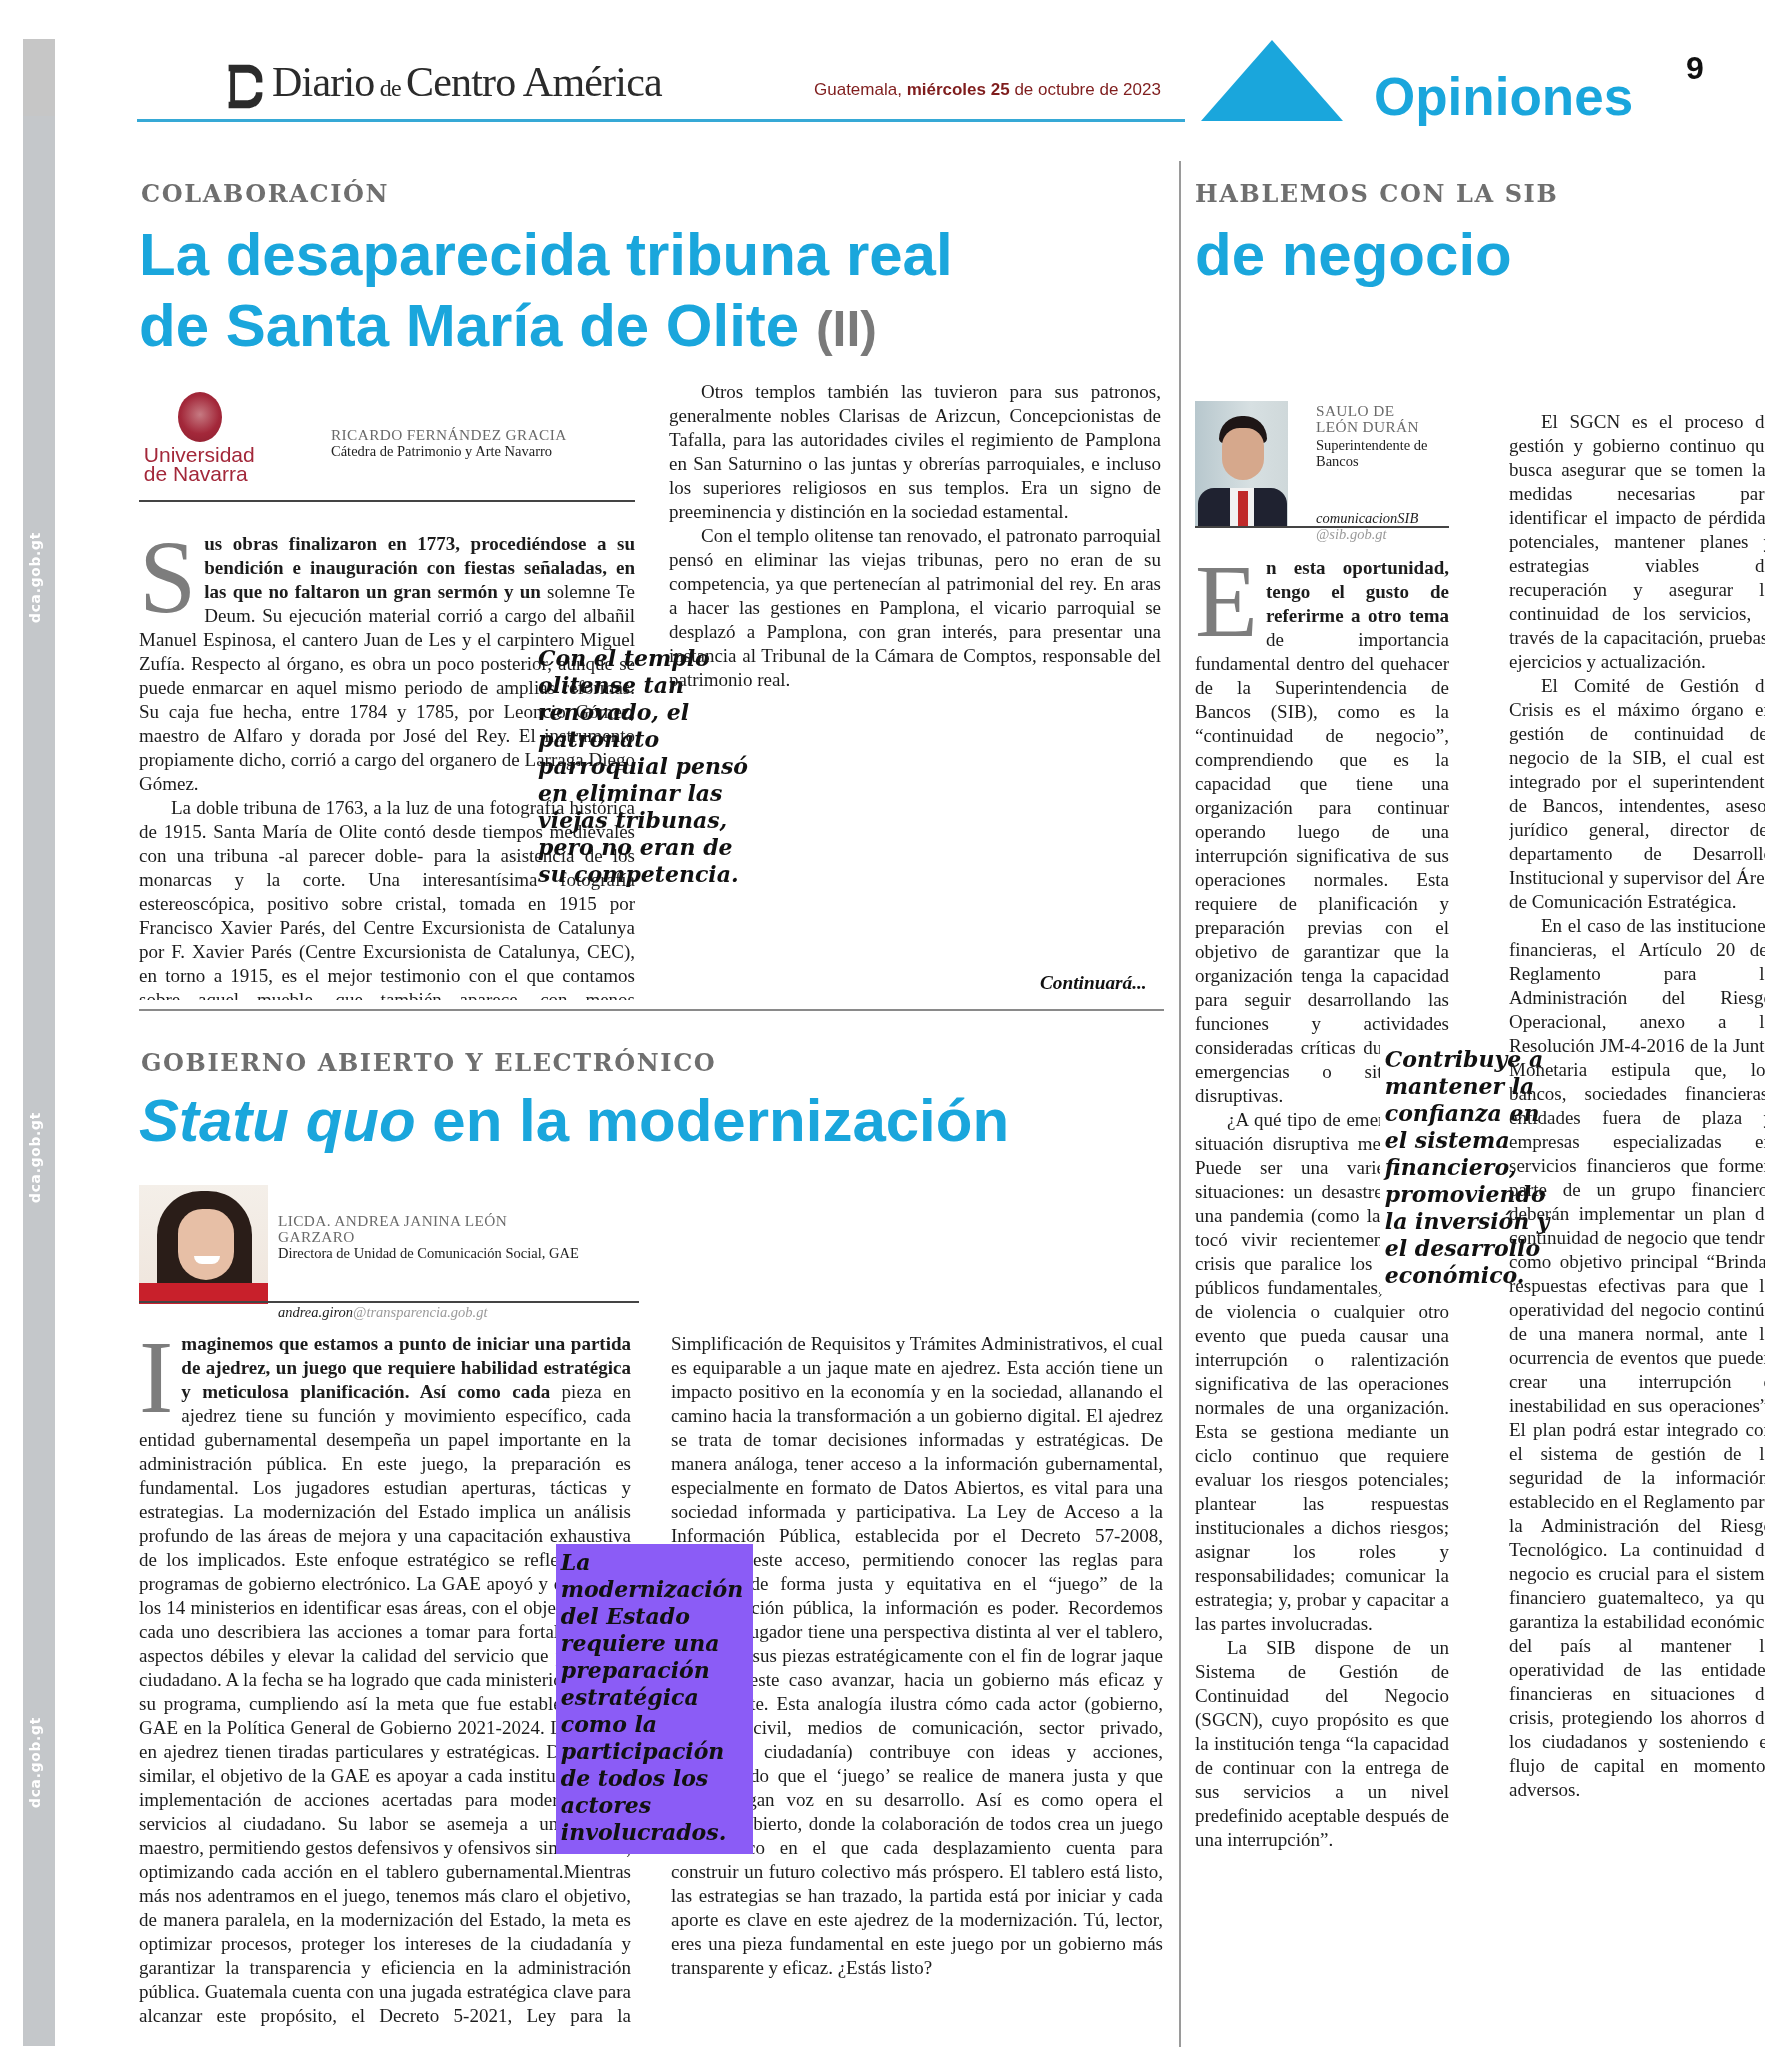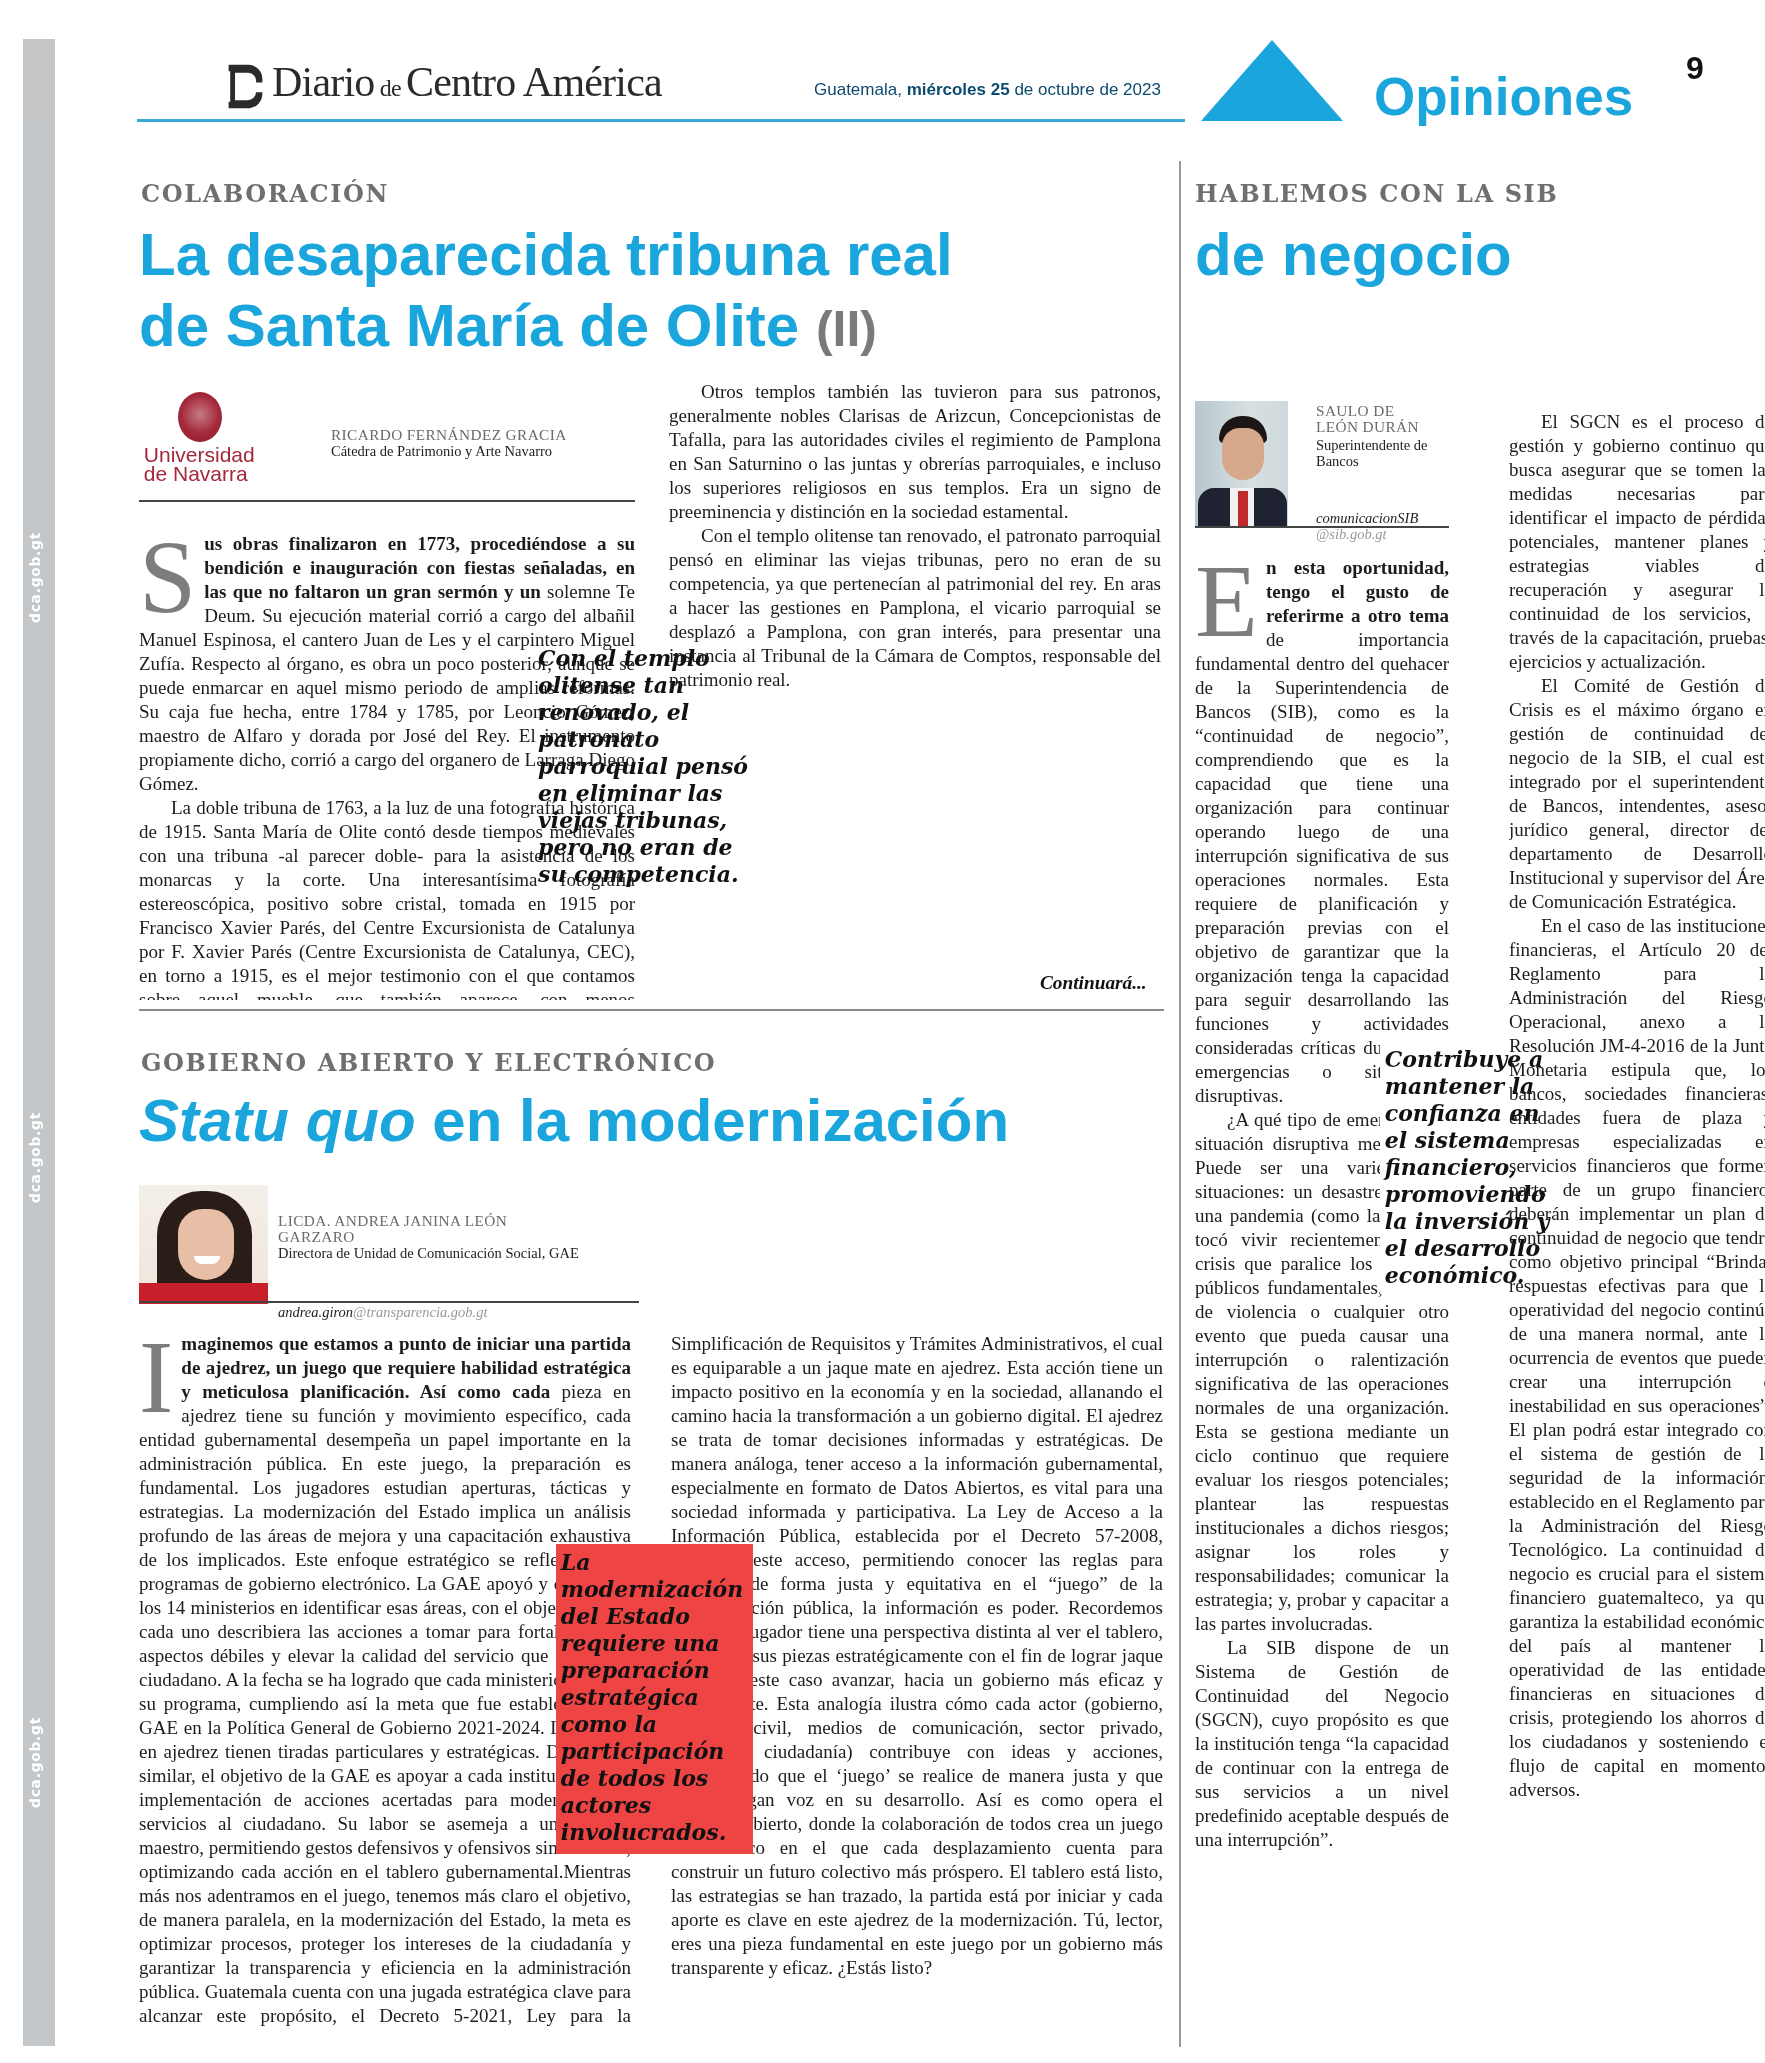--- a/index.html
+++ b/index.html
@@ -7,21 +7,21 @@
   body { position: relative; font-family: "Liberation Serif", "DejaVu Serif", serif; color: #1a1a1a; }
 
   .side-strip { position: absolute; left: 22.6px; top: 39px; width: 32px; height: 2007px; background: #c6c6c6; }
   .side-strip .seg2 { position: absolute; left: 0; top: 77px; width: 32px; height: 1930px; background: #c4c7ca; }
   .side-label { position: absolute; left: 27px; width: 22.6px; font-family: "DejaVu Sans", sans-serif; font-weight: bold; font-size: 13.7px; color: #ffffff; writing-mode: vertical-rl; transform: rotate(180deg); letter-spacing: 0.8px; }
 
   .masthead { position: absolute; left: 137px; top: 48px; width: 1048px; height: 81px; }
   .logo-mark { position: absolute; left: 90px; top: 14.5px; width: 37px; height: 47px; }
   .logo-text { position: absolute; left: 135px; top: 9.7px; font-family: "Liberation Serif", serif; font-size: 42px; color: #2b2b2b; letter-spacing: -0.8px; white-space: nowrap; }
   .logo-text .small { font-size: 24px; }
-  .dateline { position: absolute; left: 677px; top: 32px; font-family: "Liberation Sans", sans-serif; font-size: 17px; color: #0c4a6e; white-space: nowrap; }
+  .dateline { position: absolute; left: 677px; top: 32px; font-family: "Liberation Sans", sans-serif; font-size: 17px; color: #7f1d1d; white-space: nowrap; }
   .dateline b { font-weight: bold; }
   .blue-rule { position: absolute; left: 137px; top: 119px; width: 1048px; height: 3.2px; background: #36a9d6; }
   .section-tri { position: absolute; left: 1201px; top: 40px; width: 0; height: 0; border-left: 71px solid transparent; border-right: 71px solid transparent; border-bottom: 81px solid #1aa6dc; }
   .section-name { position: absolute; left: 1374px; top: 66px; font-family: "Liberation Sans", sans-serif; font-weight: bold; font-size: 53px; color: #1aa6dc; }
   .page-num { position: absolute; left: 1686px; top: 50px; font-family: "Liberation Sans", sans-serif; font-weight: bold; font-size: 32px; color: #111; }
 
   .vrule { position: absolute; left: 1179px; top: 161px; width: 1.6px; height: 1886px; background: #9a9a9a; }
   .hrule { position: absolute; left: 139px; top: 1009px; width: 1025px; height: 1.6px; background: #8a8a8a; }
 
   .kicker { position: absolute; font-family: "DejaVu Serif", serif; font-weight: bold; font-size: 24px; color: #6f6f6f; letter-spacing: 1.6px; white-space: nowrap; }
@@ -136,21 +136,21 @@
   <div>LICDA. ANDREA JANINA LEÓN</div>
   <div>GARZARO</div>
 </div>
 <div class="author-role" style="left:278px; top:1245px;">Directora de Unidad de Comunicación Social, GAE</div>
 <div class="author-mail" style="left:278px; top:1262px;"><span>andrea.giron</span><span class="dom">@transparencia.gob.gt</span></div>
 <div class="byline-rule" style="left:139px; top:1301px; width:500px;"></div>
 
 <div class="col" style="left:139px; top:1332px; width:1024px; height:709px; column-count:2; column-gap:40px; column-fill:auto;">
   <p class="noindent"><span class="dropcap">I</span><span class="lead">maginemos que estamos a punto de iniciar una partida de ajedrez, un juego que requiere habilidad estratégica y meticulosa planificación. Así como cada</span><span> pieza en ajedrez tiene su función y movimiento específico, cada entidad gubernamental desempeña un papel importante en la administración pública. En este juego, la preparación es fundamental. Los jugadores estudian aperturas, tácticas y estrategias. La modernización del Estado implica un análisis profundo de las áreas de mejora y una capacitación exhaustiva de los implicados. Este enfoque estratégico se refleja en los programas de gobierno electrónico. La GAE apoyó y capacitó a los 14 ministerios en identificar esas áreas, con el objeto de que, cada uno describiera las acciones a tomar para fortalecer esos aspectos débiles y elevar la calidad del servicio que prestan al ciudadano. A la fecha se ha logrado que cada ministerio presente su programa, cumpliendo así la meta que fue establecida a la GAE en la Política General de Gobierno 2021-2024. Las piezas en ajedrez tienen tiradas particulares y estratégicas. De manera similar, el objetivo de la GAE es apoyar a cada institución en la implementación de acciones acertadas para modernizar los servicios al ciudadano. Su labor se asemeja a un enroque maestro, permitiendo gestos defensivos y ofensivos simultáneos, optimizando cada acción en el tablero gubernamental.Mientras más nos adentramos en el juego, tenemos más claro el objetivo, de manera paralela, en la modernización del Estado, la meta es optimizar procesos, proteger los intereses de la ciudadanía y garantizar la transparencia y eficiencia en la administración pública. Guatemala cuenta con una jugada estratégica clave para alcanzar este propósito, el Decreto 5-2021, Ley para la Simplificación de Requisitos y Trámites Administrativos, el cual es equiparable a un jaque mate en ajedrez. Esta acción tiene un impacto positivo en la economía y en la sociedad, allanando el camino hacia la transformación a un gobierno digital. El ajedrez se trata de tomar decisiones informadas y estratégicas. De manera análoga, tener acceso a la información gubernamental, especialmente en formato de Datos Abiertos, es vital para una sociedad informada y participativa. La Ley de Acceso a la Información Pública, establecida por el Decreto 57-2008, garantiza este acceso, permitiendo conocer las reglas para competir de forma justa y equitativa en el “juego” de la administración pública, la información es poder. Recordemos que cada jugador tiene una perspectiva distinta al ver el tablero, moviendo sus piezas estratégicamente con el fin de lograr jaque mate; en este caso avanzar, hacia un gobierno más eficaz y transparente. Esta analogía ilustra cómo cada actor (gobierno, sociedad civil, medios de comunicación, sector privado, academia, ciudadanía) contribuye con ideas y acciones, garantizando que el ‘juego’ se realice de manera justa y que todos tengan voz en su desarrollo. Así es como opera el gobierno abierto, donde la colaboración de todos crea un juego democrático en el que cada desplazamiento cuenta para construir un futuro colectivo más próspero. El tablero está listo, las estrategias se han trazado, la partida está por iniciar y cada aporte es clave en este ajedrez de la modernización. Tú, lector, eres una pieza fundamental en este juego por un gobierno más transparente y eficaz. ¿Estás listo?</span></p>
 </div>
-<div class="pull" style="left:556px; top:1544px; width:197px; background:#ef4444; padding:4.8px 4.8px 8px 4.8px;">La modernización del Estado requiere una preparación estratégica como la participación de todos los actores involucrados.</div>
+<div class="pull" style="left:556px; top:1544px; width:197px; background:#8b5cf6; padding:4.8px 4.8px 8px 4.8px;">La modernización del Estado requiere una preparación estratégica como la participación de todos los actores involucrados.</div>
 
 <div class="kicker" style="left:1195px; top:179px;">HABLEMOS CON LA SIB</div>
 <div class="headline" style="left:1195px; top:219px; width:564px;">
   <div>de negocio</div>
 </div>
 
 <div class="photo photo-man">
   <div class="hair"></div>
   <div class="face"></div>
   <div class="suit"></div>

